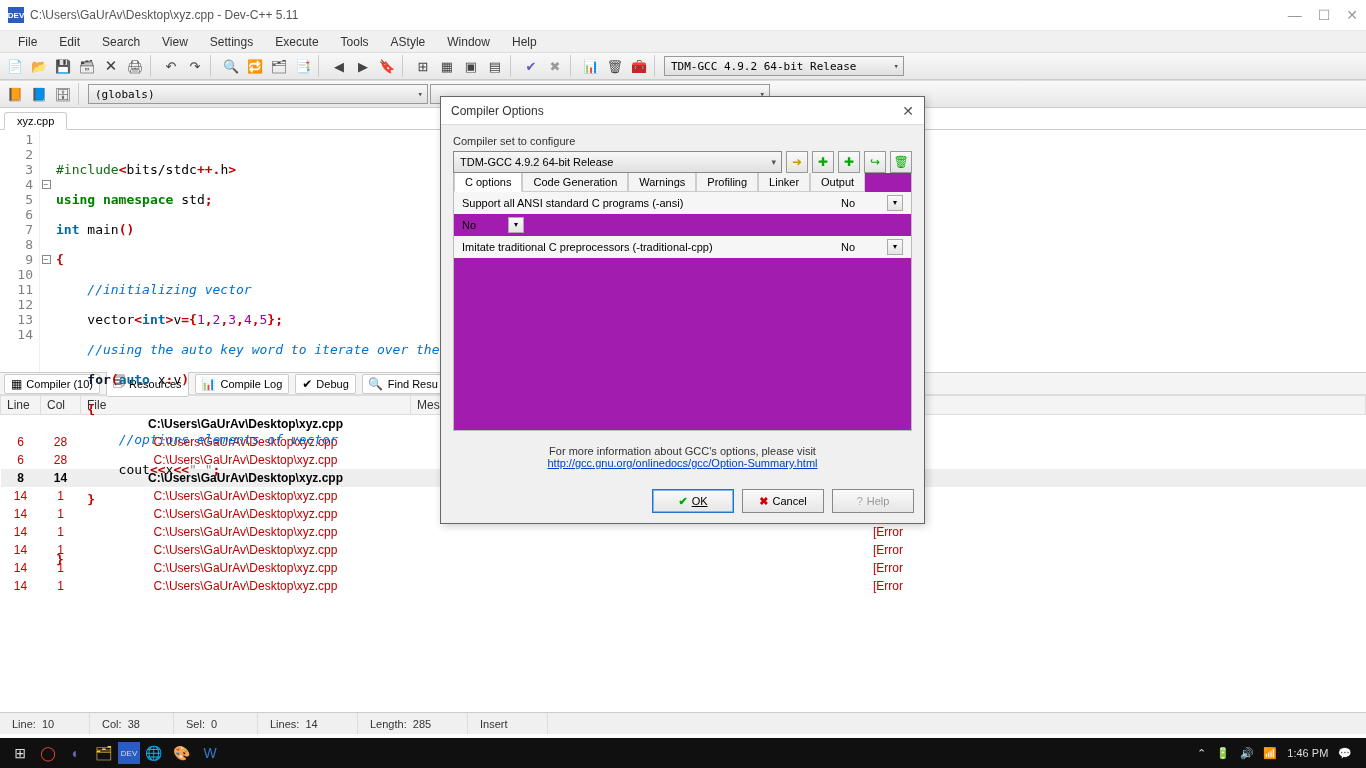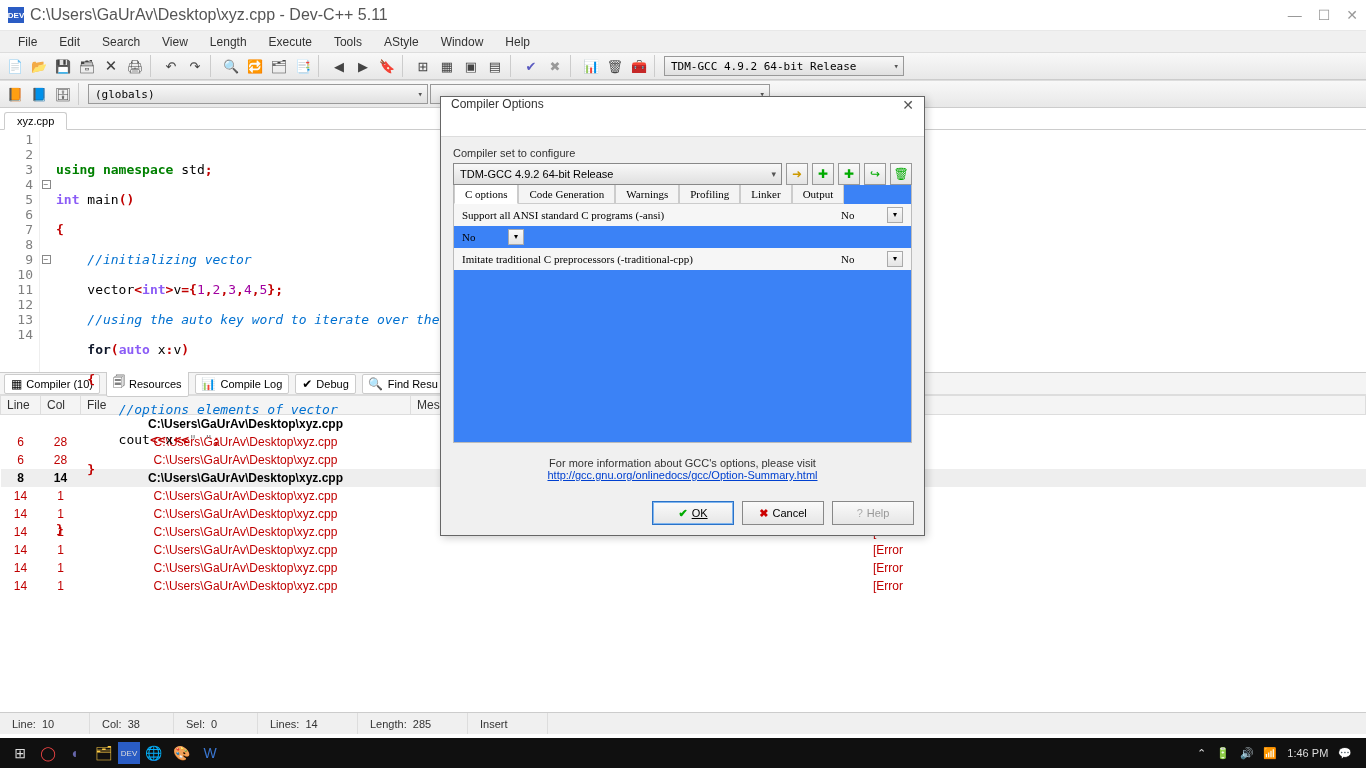--- a/index.html
+++ b/index.html
@@ -1,21 +1,21 @@
 <!DOCTYPE html>
 <html><head>
 <meta charset="utf-8">
 <style>
 * { box-sizing: border-box; margin: 0; padding: 0; }
 body { font-family: "Segoe UI", Tahoma, sans-serif; font-size: 12px; background: #fff; width: 1366px; height: 768px; overflow: hidden; position: relative; }
 
 
 .titlebar { height: 30px; display: flex; align-items: center; background: #fff; padding: 0 8px; color: #555; }
 .titlebar .app-icon { width: 16px; height: 16px; background: #2a5cc4; margin-right: 6px; display: inline-flex; align-items: center; justify-content: center; color: #fff; font-size: 8px; font-weight: bold; }
-.titlebar .title { flex: 1; font-size: 16px; }
+.titlebar .title { flex: 1; font-size: 12px; }
 .titlebar .win-controls { display: flex; gap: 16px; color: #999; font-size: 14px; }
 .titlebar .win-controls span { cursor: default; }
 
 
 .menubar { height: 22px; background: #f0f0f0; display: flex; align-items: center; padding: 0 8px; gap: 2px; border-top: 1px solid #e8e8e8; }
 .menubar .menu-item { padding: 2px 10px; color: #333; cursor: default; }
 
 
 .toolbar-row { height: 28px; background: linear-gradient(#f8f8f8,#e8e8e8); border-top: 1px solid #ddd; border-bottom: 1px solid #ccc; display: flex; align-items: center; padding: 0 4px; gap: 2px; }
 .tbtn { width: 22px; height: 22px; border: 1px solid transparent; background: transparent; display: inline-flex; align-items: center; justify-content: center; font-size: 13px; cursor: default; color: #444; }
@@ -32,21 +32,21 @@
 .gutter { width: 40px; background: #fff; color: #808080; text-align: right; padding: 2px 6px 0 0; line-height: 15px; border-right: 1px solid #eee; }
 .gutter .ln { height: 15px; }
 .foldcol { width: 12px; padding-top: 2px; line-height: 15px; }
 .foldcol .ln { height: 15px; text-align: center; font-size: 9px; color: #666; }
 .foldbox { display:inline-block; width:9px; height:9px; border:1px solid #888; line-height:7px; font-size:8px; text-align:center; background:#fff; }
 .code { flex: 1; padding: 2px 0 0 4px; line-height: 15px; white-space: pre; position: relative; }
 .code .row { height: 15px; }
 .code .hl { position: absolute; left: -56px; right: 0; height: 15px; background: #d6f2f2; z-index: -1; }
 .kw { color: #008000; font-weight: bold; }
 .kw2 { color: #0f172a; font-weight: bold; }
-.type { color: #8b5cf6; font-weight: bold; }
+.type { color: #0369a1; font-weight: bold; }
 .pre { color: #166916; }
 .num { color: #a000a0; }
 .str { color: #888; }
 .cmt { color: #0070d0; font-style: italic; }
 .op { color: #c00000; font-weight: bold; }
 .br { color: #c00000; font-weight: bold; }
 
 
 .bottom-tabs { height: 22px; border-top: 1px solid #ccc; background: #f4f4f4; display: flex; align-items: center; padding: 0 4px; gap: 6px; }
 .bt-tab { display: inline-flex; align-items: center; gap: 4px; padding: 2px 6px; border: 1px solid #ccc; background: #fff; font-size: 11px; border-radius: 2px; }
@@ -66,32 +66,32 @@
 .statusbar .cell { padding: 0 12px; border-right: 1px solid #ddd; height: 100%; display: flex; align-items: center; }
 
 
 .taskbar { position: absolute; bottom: 0; left: 0; right: 0; height: 30px; background: #101010; display: flex; align-items: center; padding: 0 6px; color: #fff; }
 .taskbar .ticon { width: 28px; height: 28px; display: inline-flex; align-items: center; justify-content: center; font-size: 14px; color: #ddd; }
 .taskbar .spacer { flex: 1; }
 .taskbar .tray { display: flex; align-items: center; gap: 10px; font-size: 11px; color: #ddd; padding: 0 8px; }
 
 
 .dialog { position: absolute; left: 440px; top: 96px; width: 485px; background: #f0f0f0; border: 1px solid #666; box-shadow: 2px 2px 8px rgba(0,0,0,.2); }
-.dlg-title { height: 40px; background: #fff; border-bottom: 1px solid #ddd; display: flex; padding: 0 10px; font-size: 12px; color: #333; }
+.dlg-title { height: 28px; background: #fff; border-bottom: 1px solid #ddd; display: flex; align-items: center; padding: 0 10px; font-size: 12px; color: #333; }
 .dlg-title .x { margin-left: auto; font-size: 14px; color: #555; }
 .dlg-body { padding: 10px 12px 8px; }
 .dlg-label { font-size: 11px; color: #333; margin-bottom: 4px; }
 .dlg-row { display: flex; align-items: center; gap: 4px; }
 .dlg-combo { flex: 1; height: 22px; border: 1px solid #888; background: linear-gradient(#f8f8f8,#e0e0e0); font-size: 11px; padding: 0 18px 0 6px; position: relative; display: flex; align-items: center; }
 .dlg-combo::after { content: "▾"; position: absolute; right: 5px; font-size: 9px; color: #555; }
 .dlg-iconbtn { width: 22px; height: 22px; border: 1px solid #999; background: linear-gradient(#fafafa,#e4e4e4); display: inline-flex; align-items: center; justify-content: center; font-size: 12px; }
 .tabstrip { display: flex; border-bottom: 1px solid #bbb; margin-top: 10px; }
 .tab { padding: 3px 10px; border: 1px solid #bbb; border-bottom: none; background: #eaeaea; font-size: 11px; margin-right: 2px; border-radius: 3px 3px 0 0; position: relative; top: 1px; }
 .tab.active { background: #fff; border-bottom: 1px solid #fff; }
-.tabpanel { border: 1px solid #bbb; border-top: none; background: #3b82f6; font-family: Liberation Serif, serif; }
+.tabpanel { border: 1px solid #bbb; border-top: none; background: #a21caf; }
 .subtabstrip { display: flex; }
 .subtab { padding: 3px 10px; border: 1px solid #ccc; border-top: none; background: #f4f4f4; font-size: 11px; }
 .subtab.active { background: #fff; border-bottom: 1px solid #fff; }
 .optrow { display: flex; align-items: center; padding: 3px 8px; font-size: 11px; height: 22px; }
 .optrow:nth-child(odd){ background:#f6f6f6; }
 .optrow .lab { flex: 1; }
 .optrow .val { width: 46px; }
 .optrow .dd { width: 16px; text-align: center; border: 1px solid #aaa; background: linear-gradient(#fafafa,#e4e4e4); font-size: 8px; height: 16px; line-height: 14px; }
 .dlg-info { text-align: center; font-size: 11px; padding: 14px 0 6px; color: #333; }
 .dlg-info a { color: #0040d0; text-decoration: underline; }
@@ -116,21 +116,21 @@
     <span>☐</span>
     <span>✕</span>
   </div>
 </div>
 
 <div class="menubar">
   <span class="menu-item">File</span>
   <span class="menu-item">Edit</span>
   <span class="menu-item">Search</span>
   <span class="menu-item">View</span>
-  <span class="menu-item">Length</span>
+  <span class="menu-item">Settings</span>
   <span class="menu-item">Execute</span>
   <span class="menu-item">Tools</span>
   <span class="menu-item">AStyle</span>
   <span class="menu-item">Window</span>
   <span class="menu-item">Help</span>
 </div>
 
 <div class="toolbar-row">
   <span class="tbtn">📄</span>
   <span class="tbtn">📂</span>
@@ -207,20 +207,21 @@
       <div class="ln"></div>
       <div class="ln"><span class="foldbox">−</span></div>
       <div class="ln"></div>
       <div class="ln"></div>
       <div class="ln"></div>
       <div class="ln"></div>
       <div class="ln"></div>
   </div>
   <div class="code">
     <div class="hl" style="top:137px"></div>
+<div class="row"><span class="pre">#include</span><span class="op">&lt;</span>bits/stdc<span class="op">++.</span>h<span class="op">&gt;</span></div>
 <div class="row"><span class="kw">using</span> <span class="kw">namespace</span> std<span class="op">;</span></div>
 <div class="row"><span class="type">int</span> main<span class="br">()</span></div>
 <div class="row"><span class="br">{</span></div>
 <div class="row">    <span class="cmt">//initializing vector</span></div>
 <div class="row">    vector<span class="op">&lt;</span><span class="type">int</span><span class="op">&gt;</span>v<span class="op">=</span><span class="br">{</span><span class="num">1</span><span class="op">,</span><span class="num">2</span><span class="op">,</span><span class="num">3</span><span class="op">,</span><span class="num">4</span><span class="op">,</span><span class="num">5</span><span class="br">}</span><span class="op">;</span></div>
 <div class="row">    <span class="cmt">//using the auto key word to iterate over the vector</span></div>
 <div class="row">    <span class="kw2">for</span><span class="br">(</span><span class="type">auto</span> x<span class="op">:</span>v<span class="br">)</span></div>
 <div class="row">    <span class="br">{</span></div>
 <div class="row">        <span class="cmt">//options elements of vector</span></div>
 <div class="row">        cout<span class="op">&lt;&lt;</span>x<span class="op">&lt;&lt;</span><span class="str">" "</span><span class="op">;</span></div>

